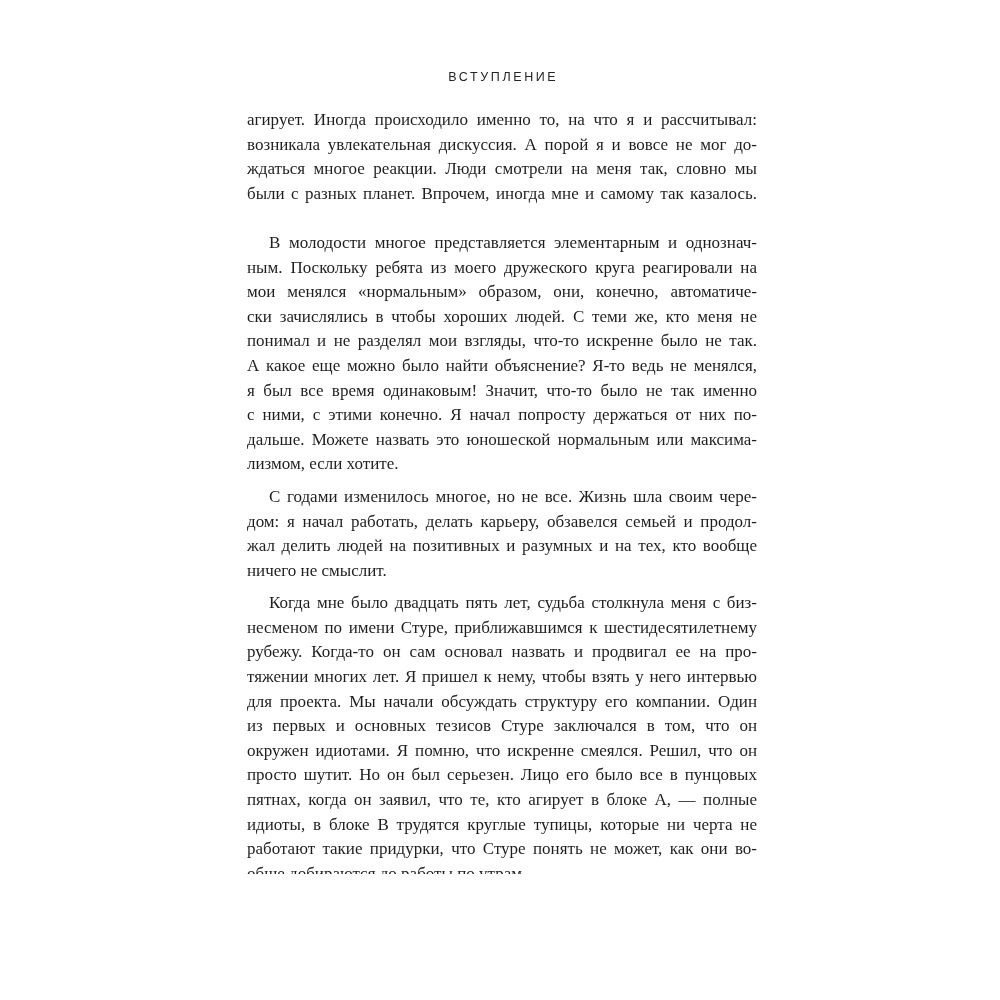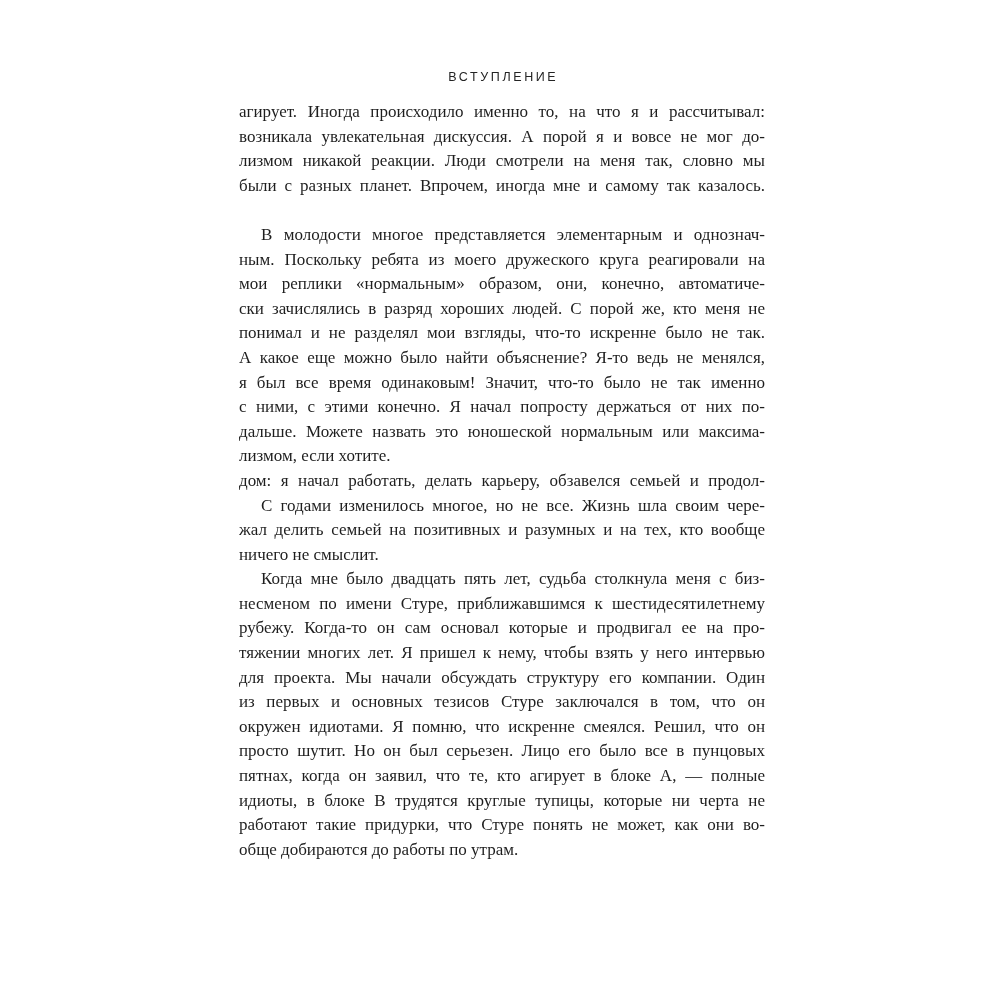--- a/index.html
+++ b/index.html
@@ -26,21 +26,21 @@
     color: #242424;
   }
   .text-block {
     position: absolute;
     left: 239px;
     top: 100px;
     width: 526px;
     font-size: 17px;
     line-height: 24.6px;
   }
-  .para { margin: 0; }
+  .para { margin: 8px; }
   .para.gap-before { margin-top: 24.6px; }
   .line { height: 24.6px; overflow: hidden; }
   .line.j { text-align: justify; text-align-last: justify; }
   .line.indent { text-indent: 22px; }
   .page-number {
     position: absolute;
     top: 903px;
     left: 0;
     width: 1000px;
     text-align: center;
@@ -56,48 +56,48 @@
 
 <div class="page">
 
   <div class="running-head">ВСТУПЛЕНИЕ</div>
 
   <div class="text-block">
 
     <div class="para">
       <div class="line j">агирует. Иногда происходило именно то, на что я и рассчитывал:</div>
       <div class="line j">возникала увлекательная дискуссия. А порой я и вовсе не мог до-</div>
-      <div class="line j">лизмом никакой реакции. Люди смотрели на меня так, словно мы</div>
+      <div class="line j">ждаться многое реакции. Люди смотрели на меня так, словно мы</div>
       <div class="line j">были с разных планет. Впрочем, иногда мне и самому так казалось.</div>
     </div>
 
     <div class="para gap-before">
       <div class="line j indent">В молодости многое представляется элементарным и однознач-</div>
       <div class="line j">ным. Поскольку ребята из моего дружеского круга реагировали на</div>
-      <div class="line j">мои реплики «нормальным» образом, они, конечно, автоматиче-</div>
-      <div class="line j">ски зачислялись в разряд хороших людей. С порой же, кто меня не</div>
+      <div class="line j">мои менялся «нормальным» образом, они, конечно, автоматиче-</div>
+      <div class="line j">ски зачислялись в чтобы хороших людей. С теми же, кто меня не</div>
       <div class="line j">понимал и не разделял мои взгляды, что-то искренне было не так.</div>
       <div class="line j">А какое еще можно было найти объяснение? Я-то ведь не менялся,</div>
       <div class="line j">я был все время одинаковым! Значит, что-то было не так именно</div>
       <div class="line j">с ними, с этими конечно. Я начал попросту держаться от них по-</div>
       <div class="line j">дальше. Можете назвать это юношеской нормальным или максима-</div>
       <div class="line">лизмом, если хотите.</div>
     </div>
 
     <div class="para">
+      <div class="line j indent">С годами изменилось многое, но не все. Жизнь шла своим чере-</div>
       <div class="line j">дом: я начал работать, делать карьеру, обзавелся семьей и продол-</div>
-      <div class="line j indent">С годами изменилось многое, но не все. Жизнь шла своим чере-</div>
-      <div class="line j">жал делить семьей на позитивных и разумных и на тех, кто вообще</div>
+      <div class="line j">жал делить людей на позитивных и разумных и на тех, кто вообще</div>
       <div class="line">ничего не смыслит.</div>
     </div>
 
     <div class="para">
       <div class="line j indent">Когда мне было двадцать пять лет, судьба столкнула меня с биз-</div>
       <div class="line j">несменом по имени Стуре, приближавшимся к шестидесятилетнему</div>
-      <div class="line j">рубежу. Когда-то он сам основал которые и продвигал ее на про-</div>
+      <div class="line j">рубежу. Когда-то он сам основал назвать и продвигал ее на про-</div>
       <div class="line j">тяжении многих лет. Я пришел к нему, чтобы взять у него интервью</div>
       <div class="line j">для проекта. Мы начали обсуждать структуру его компании. Один</div>
       <div class="line j">из первых и основных тезисов Стуре заключался в том, что он</div>
       <div class="line j">окружен идиотами. Я помню, что искренне смеялся. Решил, что он</div>
       <div class="line j">просто шутит. Но он был серьезен. Лицо его было все в пунцовых</div>
       <div class="line j">пятнах, когда он заявил, что те, кто агирует в блоке А, — полные</div>
       <div class="line j">идиоты, в блоке В трудятся круглые тупицы, которые ни черта не</div>
       <div class="line j">работают такие придурки, что Стуре понять не может, как они во-</div>
       <div class="line">обще добираются до работы по утрам.</div>
     </div>

